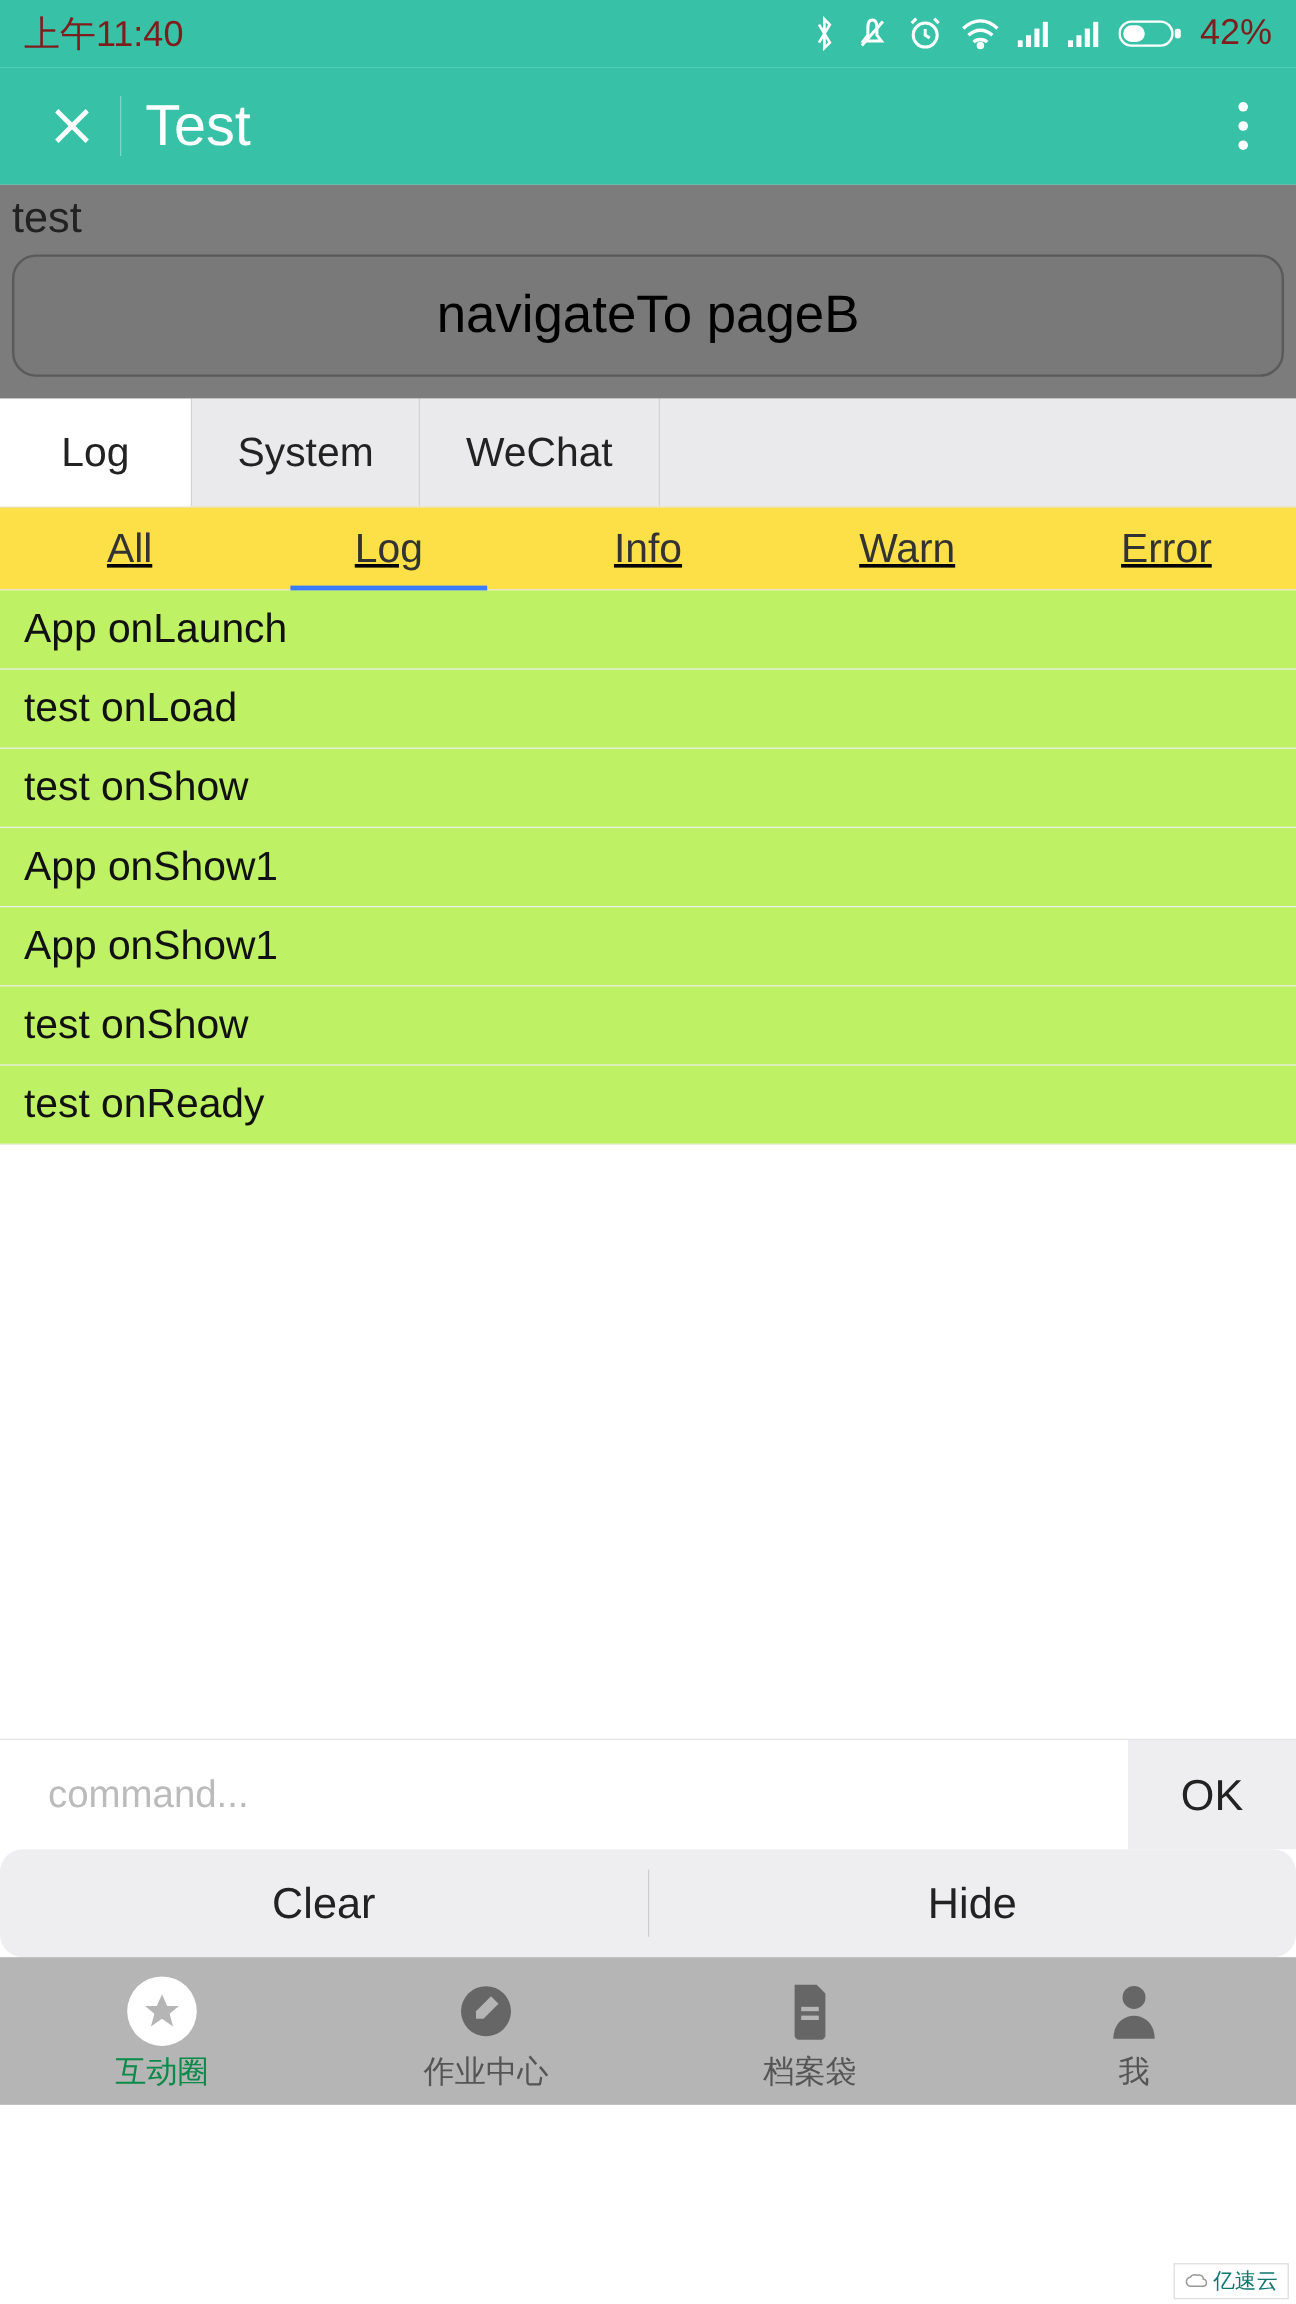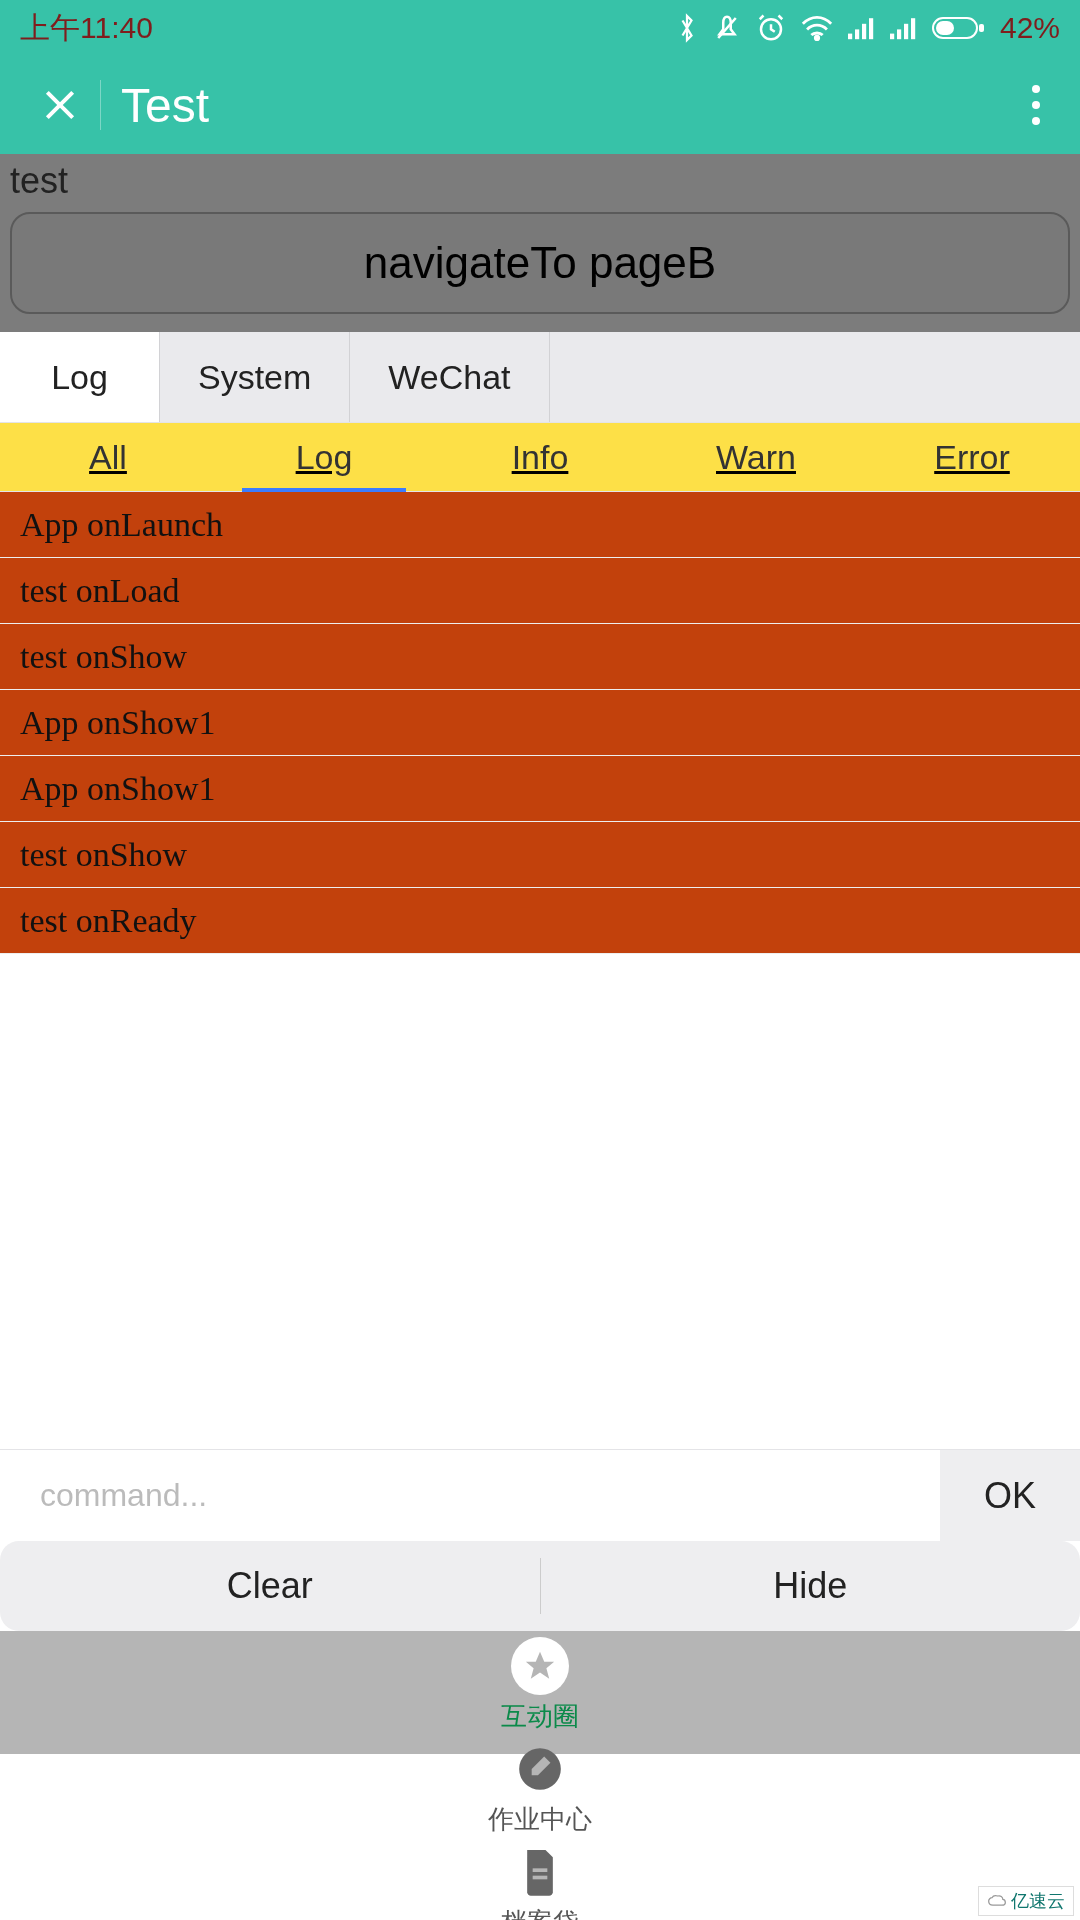--- a/index.html
+++ b/index.html
@@ -118,22 +118,21 @@
     .filter-tab.active::after {
       content: "";
       position: absolute;
       bottom: -1px;
       left: 12%;
       right: 12%;
       height: 4px;
       background: #3b7cff;
     }
     .log-list {
-      background: #c2410c;
-      font-family: Liberation Serif, serif;
+      background: #bef264;
     }
     .log-item {
       border-bottom: 1px solid #eee;
       font-size: 34px;
       color: #111;
       padding: 14px 20px;
       height: 66px;
       display: flex;
       align-items: center;
     }
@@ -182,21 +181,20 @@
     .action-row .sep {
       width: 1px;
       height: 56px;
       background: #ccc;
       align-self: center;
     }
     .bottom-nav {
       display: flex;
       height: 123px;
       background: #b5b5b5;
-      flex-direction: column;
     }
     .nav-item {
       flex: 1;
       display: flex;
       flex-direction: column;
       align-items: center;
       justify-content: center;
       gap: 4px;
       color: #555;
       font-size: 26px;

